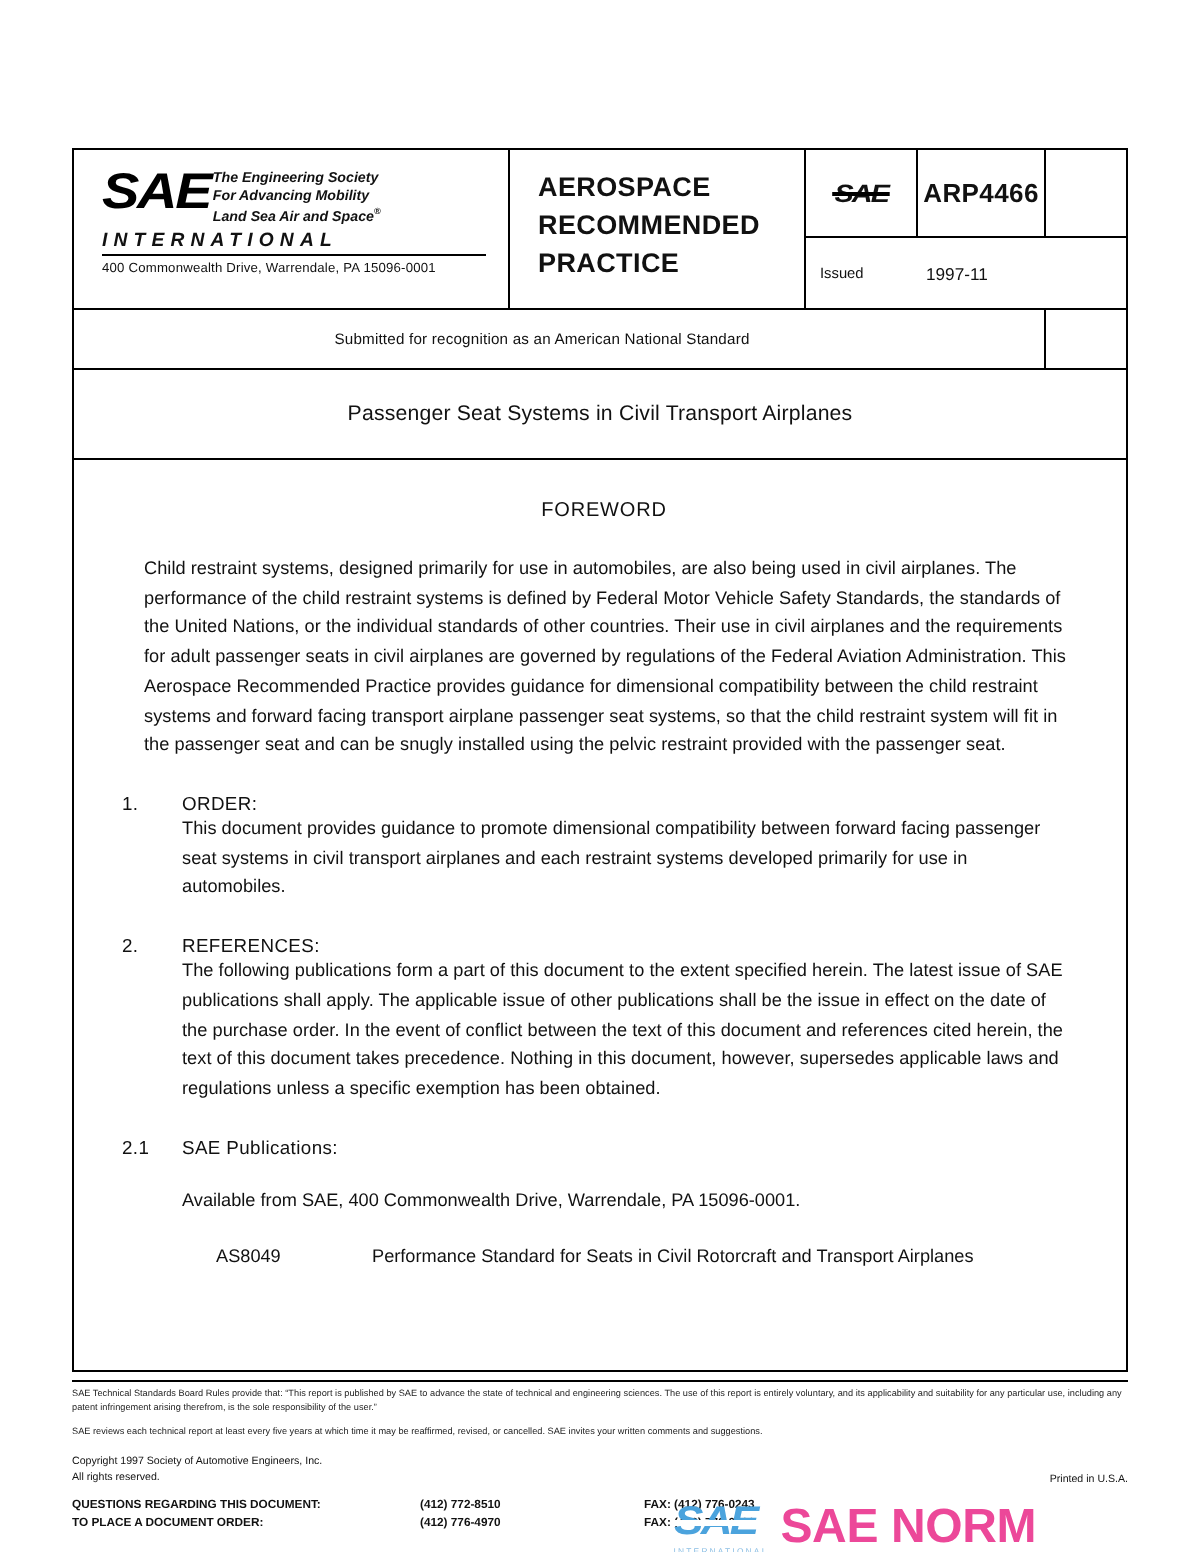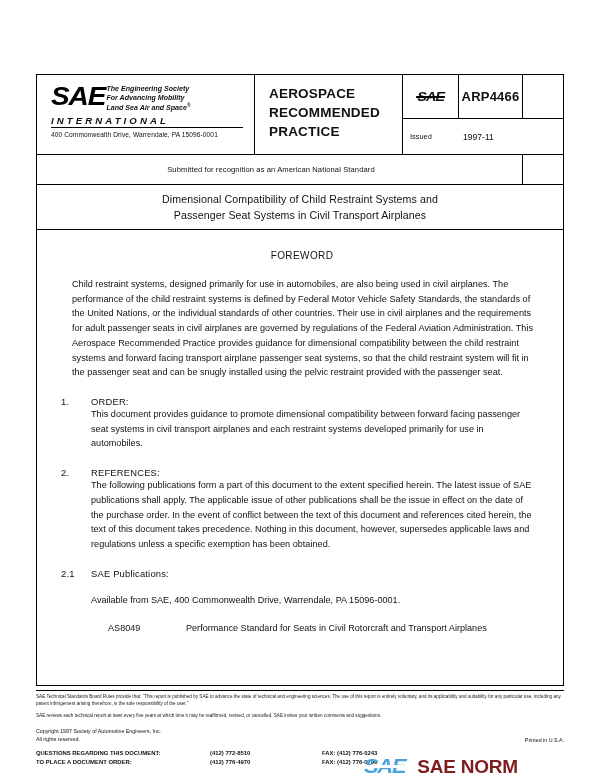--- a/index.html
+++ b/index.html
@@ -366,22 +366,22 @@
     font-size: 4.2px;
     color: #8cbfe4;
     letter-spacing: 1.1px;
     margin-top: 2px;
     display: block;
     font-style: normal;
     font-weight: normal;
   }
   .norm-text {
     font-weight: bold;
-    font-size: 19px;
-    color: #7f1d1d;
+    font-size: 24px;
+    color: #ec4899;
     letter-spacing: -0.2px;
     line-height: 1;
     padding-top: 1px;
   }
   .norm-text-sub {
     font-size: 4.2px;
     font-weight: normal;
     color: #8cbfe4;
     letter-spacing: 0.9px;
     text-align: center;
@@ -431,21 +431,20 @@
         </div>
       </div>
     </div>
 
     <div class="submitted-band">
       <div class="sub-inner">Submitted for recognition as an American National Standard</div>
       <div class="sub-right-rule"></div>
     </div>
 
     <div class="title-band">
-      <div class="tline">Dimensional Compatibility of Child Restraint Systems and</div>
       <div class="tline">Passenger Seat Systems in Civil Transport Airplanes</div>
     </div>
 
     <div class="body-area">
 
       <div class="foreword-head">FOREWORD</div>
       <p class="para foreword-body">Child restraint systems, designed primarily for use in automobiles, are also being used in civil airplanes.  The performance of the child restraint systems is defined by Federal Motor Vehicle Safety Standards, the standards of the United Nations, or the individual standards of other countries.  Their use in civil airplanes and the requirements for adult passenger seats in civil airplanes are governed by regulations of the Federal Aviation Administration.  This Aerospace Recommended Practice provides guidance for dimensional compatibility between the child restraint systems and forward facing transport airplane passenger seat systems, so that the child restraint system will fit in the passenger seat and can be snugly installed using the pelvic restraint provided with the passenger seat.</p>
 
       <div class="sec">
         <div class="sec-head">

